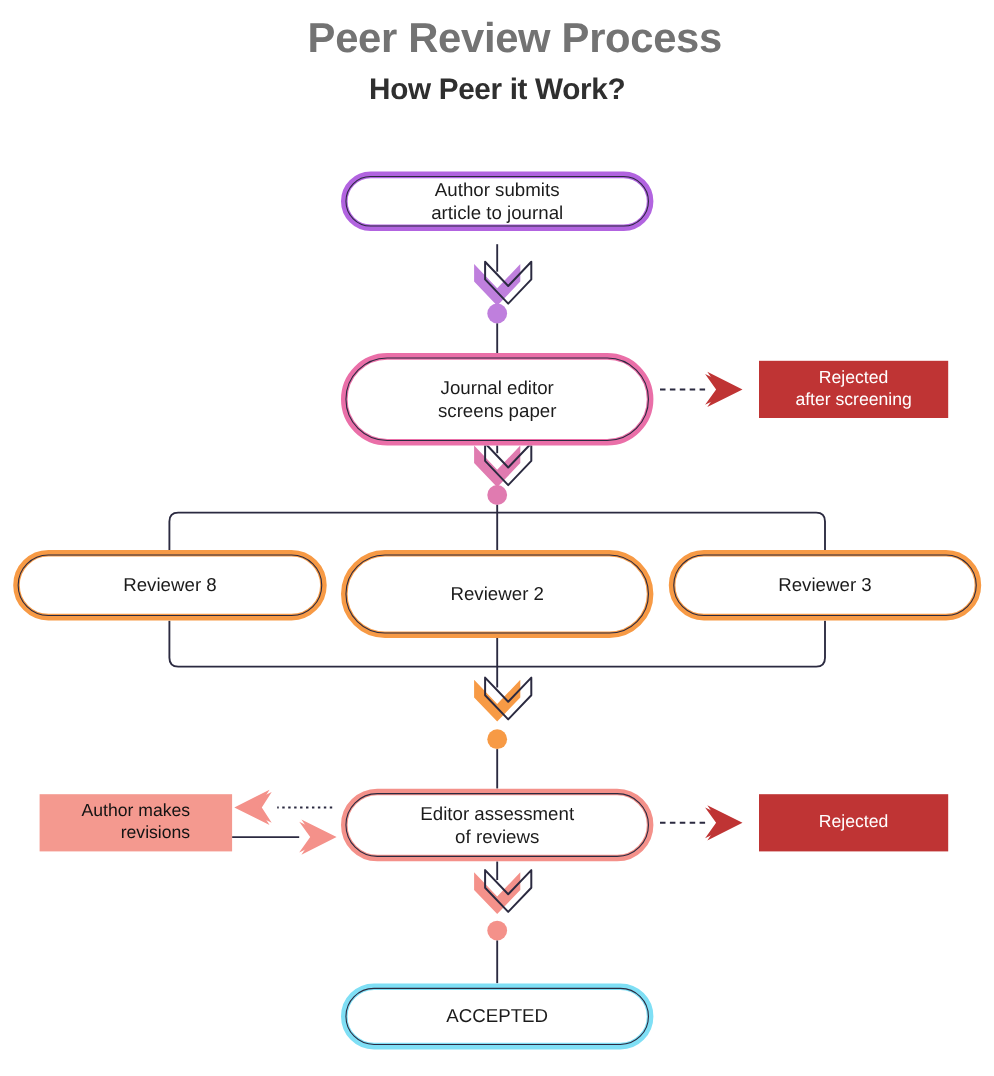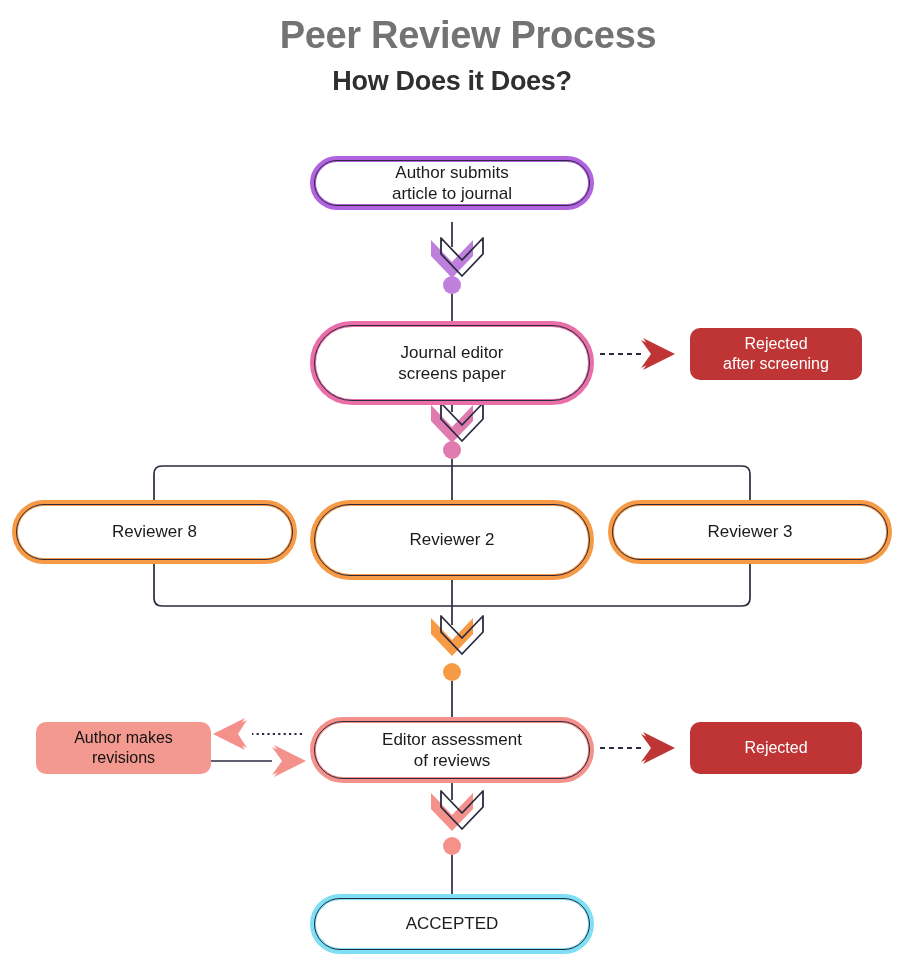--- a/index.html
+++ b/index.html
@@ -94,21 +94,20 @@
   .rect-box {
     position: absolute;
     box-sizing: border-box;
     display: flex;
     align-items: center;
     justify-content: center;
     text-align: center;
     line-height: 1.25;
     z-index: 3;
     white-space: pre-line;
-    border-radius: 10px;
   }
 
   
   #node-submit   { left: 310px; top: 156px; width: 284px; height: 54px; font-size: 17px; }
   #node-screens  { left: 310px; top: 321px; width: 284px; height: 84px; font-size: 17px; }
   #node-rev1     { left: 12px;  top: 500px; width: 285px; height: 64px; font-size: 17px; }
   #node-rev2     { left: 310px; top: 500px; width: 284px; height: 80px; font-size: 17px; }
   #node-rev3     { left: 608px; top: 500px; width: 284px; height: 64px; font-size: 17px; }
   #node-assess   { left: 310px; top: 717px; width: 284px; height: 66px; font-size: 17px; }
   #node-accepted { left: 310px; top: 894px; width: 284px; height: 60px; font-size: 17px; text-align: right; }
@@ -116,21 +115,21 @@
   #box-rejected-screening { left: 690px; top: 328px; width: 172px; height: 52px; font-size: 16px; color: #ffffff; }
   #box-rejected           { left: 690px; top: 722px; width: 172px; height: 52px; font-size: 16px; color: #ffffff; }
   #box-revisions          { left: 36px;  top: 722px; width: 175px; height: 52px; font-size: 16px; color: #131313; }
 </style>
 </head>
 <body>
 
 <div id="stage">
 
   <div class="title" id="page-title">Peer Review Process</div>
-  <div class="title" id="page-subtitle">How Does it Does?</div>
+  <div class="title" id="page-subtitle">How Peer it Work?</div>
 
   <svg id="wires" viewBox="0 0 904 978" width="904" height="978">
     <defs>
       <style>
         .ln { fill:none; stroke:#2b2a40; stroke-width:1.7; }
         .ln-dash { fill:none; stroke:#2b2a40; stroke-width:1.8; stroke-dasharray:5 4; }
         .ln-dot  { fill:none; stroke:#2b2a40; stroke-width:1.8; stroke-dasharray:2.2 3.2; }
         .chev-out { fill:none; stroke:#2b2a40; stroke-width:1.8; stroke-linejoin:round; }
       </style>
     </defs>
@@ -240,16 +239,16 @@
     <span class="ring-outer" style="border-color:#7fdff5;"></span>
     <span class="ring-inner"></span>
     <span class="node-label">ACCEPTED</span>
   </div>
 
   <div class="rect-box" id="box-rejected-screening" style="background:#bf3434;">Rejected
 after screening</div>
 
   <div class="rect-box" id="box-rejected" style="background:#bf3434;">Rejected</div>
 
-  <div class="rect-box" id="box-revisions" style="background:#f4998f;">Author makes
+  <div class="rect-box" id="box-revisions" style="background:#f4998f;text-align:right;">Author makes
 revisions</div>
 
 </div>
 
 </body></html>

